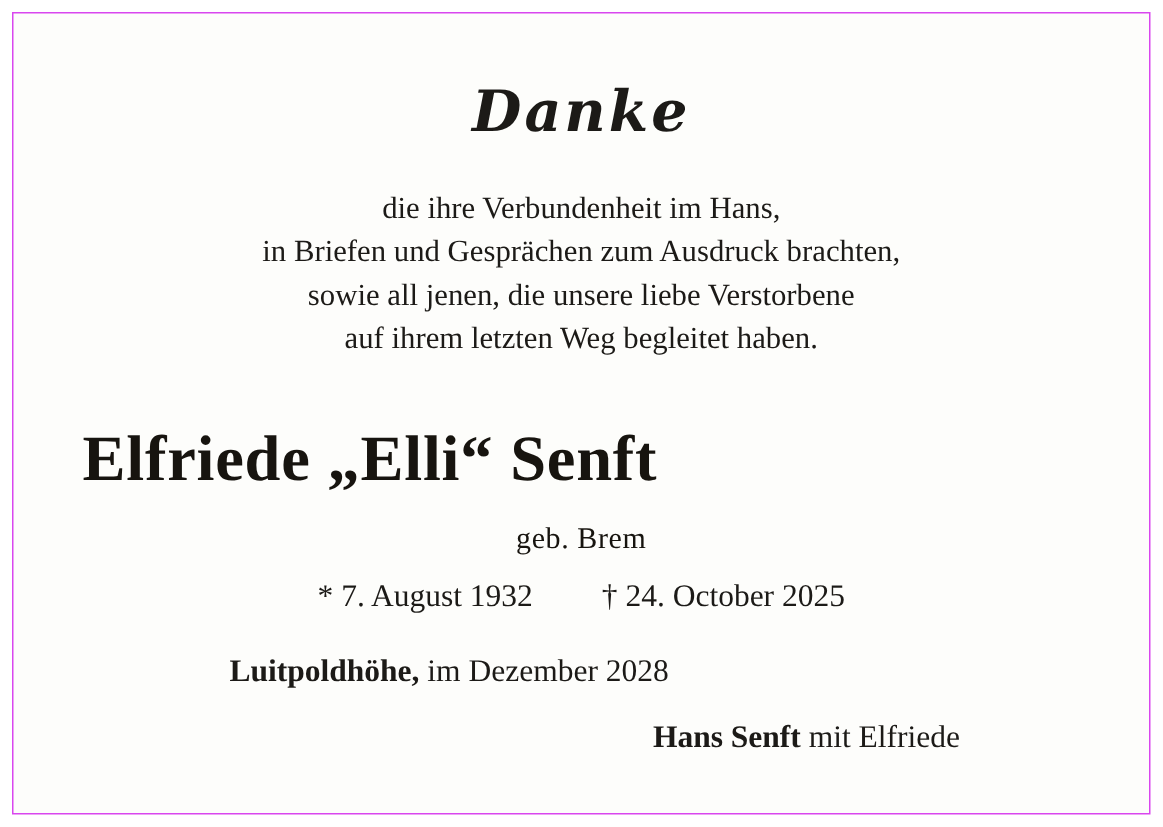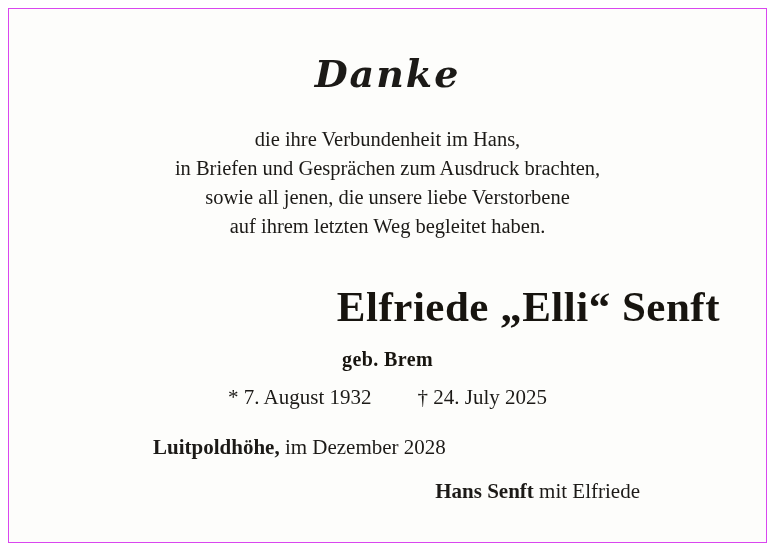--- a/index.html
+++ b/index.html
@@ -56,31 +56,31 @@
     font-size: 20.5px;
     line-height: 1.42;
     margin-top: 30px;
     color: #1c1a17;
   }
   .thanks-text .line {
     display: block;
     white-space: nowrap;
   }
   .name {
-    text-align: right;
+    text-align: left;
     font-weight: 700;
     font-size: 43px;
     letter-spacing: 0.5px;
     margin-top: 42px;
     line-height: 1.1;
     color: #17140f;
   }
   .maiden {
     text-align: center;
-    font-weight: 700;
+    font-weight: 400;
     font-size: 20px;
     letter-spacing: 0.4px;
     margin-top: 17px;
     color: #17140f;
   }
   .dates {
     text-align: center;
     font-size: 21px;
     margin-top: 14px;
     color: #1c1a17;
@@ -123,21 +123,21 @@
         <span class="line">in Briefen und Gesprächen zum Ausdruck brachten,</span>
         <span class="line">sowie all jenen, die unsere liebe Verstorbene</span>
         <span class="line">auf ihrem letzten Weg begleitet haben.</span>
       </div>
 
       <div class="name">Elfriede „Elli“ Senft</div>
 
       <div class="maiden">geb. Brem</div>
 
       <div class="dates">
-        <span class="birth">* 7. August 1932</span><span class="death">† 24. July 2025</span>
+        <span class="birth">* 7. August 1932</span><span class="death">† 24. October 2025</span>
       </div>
 
       <div class="spacer"></div>
 
       <div class="place-line">
         <span class="place">Luitpoldhöhe,</span><span> im Dezember 2028</span>
       </div>
 
       <div class="family-line">
         <span class="signer">Hans Senft</span><span> mit Elfriede</span>

